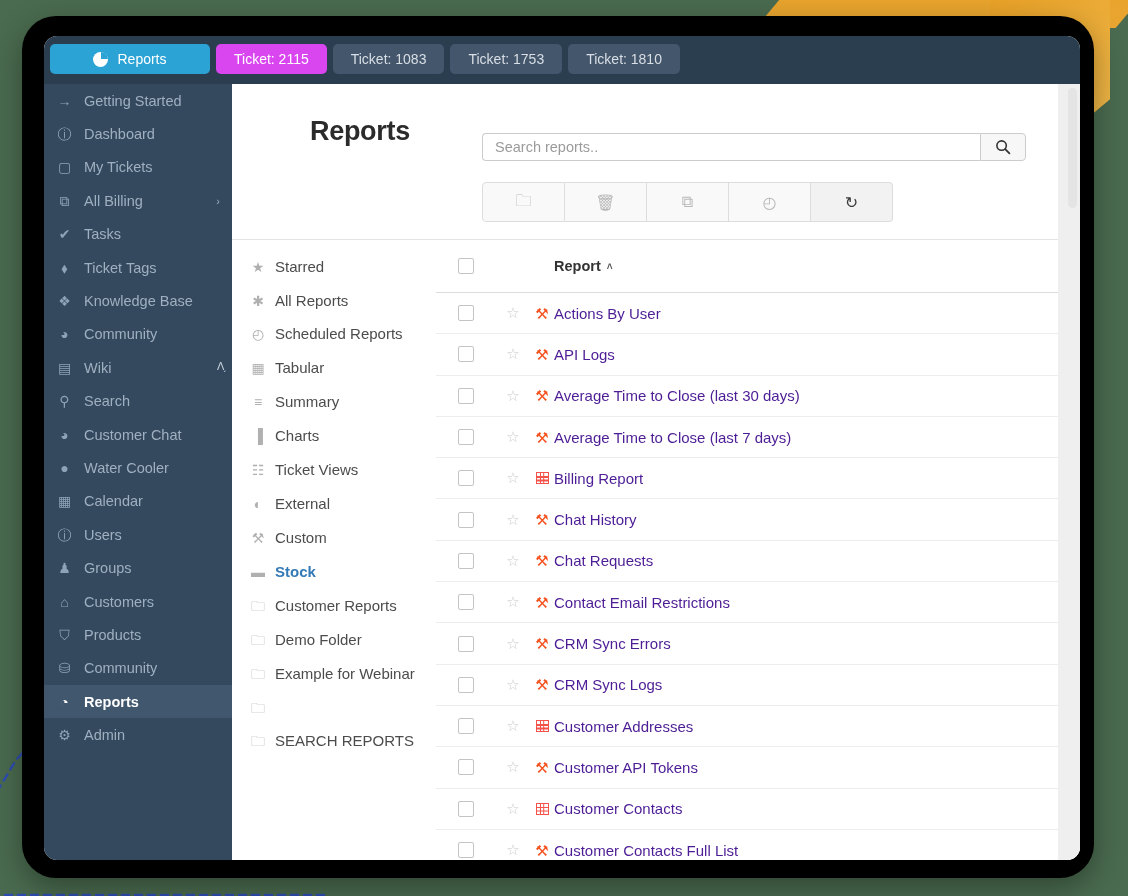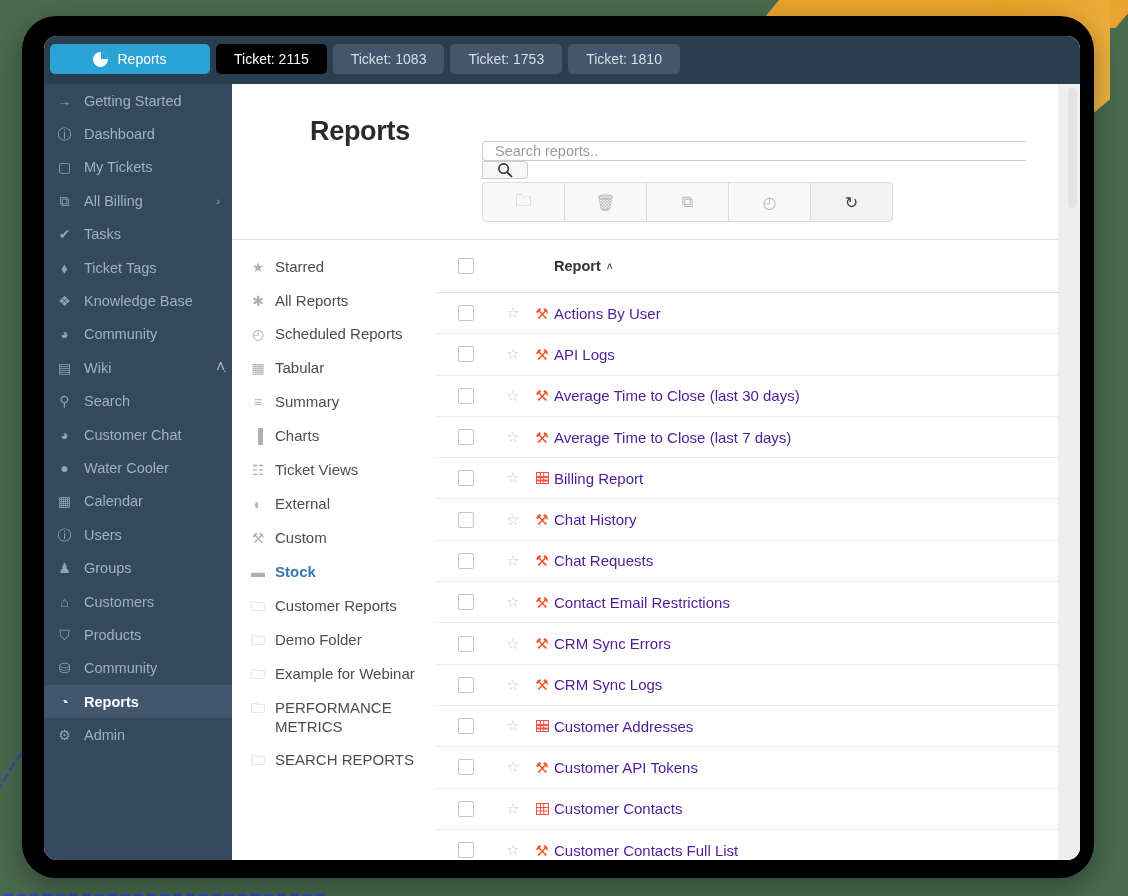--- a/index.html
+++ b/index.html
@@ -53,21 +53,21 @@
     background:#2b3e50;
     border-top-right-radius:10px;
   }
   .tabs{display:flex;align-items:center;gap:6px;padding:8px 0 0 6px;}
   .tab{
     height:30px;border-radius:5px;display:flex;align-items:center;gap:9px;
     padding:0 18px;font-size:14px;color:#d8dee5;white-space:nowrap;
     background:#44566b;cursor:pointer;
   }
   .tab.active-blue{background:#2ba3d4;color:#fff;min-width:124px;justify-content:center;}
-  .tab.alert{background:#000000;color:#fff;}
+  .tab.alert{background:#d946ef;color:#fff;}
   .pie-icon{
     width:15px;height:15px;border-radius:50%;background:#fff;position:relative;flex:0 0 auto;
   }
   .pie-icon::after{
     content:"";position:absolute;right:0;top:0;width:7.5px;height:7.5px;
     background:#2ba3d4;border-top-right-radius:8px;
   }
 
   
   .sidebar{
@@ -88,21 +88,21 @@
   
   .content{position:absolute;left:188px;top:48px;width:848px;height:776px;background:#fff;}
 
   .hdr{position:absolute;left:0;top:0;width:848px;height:155px;background:#fff;}
   .page-title{position:absolute;left:78px;top:32px;font-size:27px;color:#2b2b2b;font-weight:bold;letter-spacing:-.3px;}
   .create-btn{
     position:absolute;left:80px;top:98px;width:135px;height:38px;
     background:#3c8dbc;color:#fff;border:none;border-radius:4px;
     font-size:15px;font-family:inherit;cursor:pointer;
   }
-  .searchwrap{position:absolute;left:250px;top:57px;width:544px;height:38px;display:flex;flex-direction:column;}
+  .searchwrap{position:absolute;left:250px;top:49px;width:544px;height:28px;display:flex;}
   .searchwrap input{
     flex:1;border:1px solid #ccc;border-right:none;border-radius:4px 0 0 4px;
     padding:0 12px;font-size:14.5px;color:#555;font-family:inherit;outline:none;
   }
   .searchwrap input::placeholder{color:#9b9b9b;}
   .search-btn{
     width:44px;border:1px solid #ccc;border-radius:0 4px 4px 0;background:#f7f7f7;
     display:flex;align-items:center;justify-content:center;cursor:pointer;
   }
   .toolbar{position:absolute;left:250px;top:98px;height:38px;display:flex;}
@@ -364,21 +364,20 @@
         <div class="c-item">
           <span class="c-ic">🗀</span>
           <span>Demo Folder</span>
         </div>
         <div class="c-item">
           <span class="c-ic">🗀</span>
           <span>Example for Webinar</span>
         </div>
         <div class="c-item">
           <span class="c-ic">🗀</span>
-          <span>PERFORMANCE METRICS</span>
         </div>
         <div class="c-item">
           <span class="c-ic">🗀</span>
           <span>SEARCH REPORTS</span>
         </div>
       </div>
 
     <div class="tablewrap">
       <div class="thead">
         <div class="col-cb">

